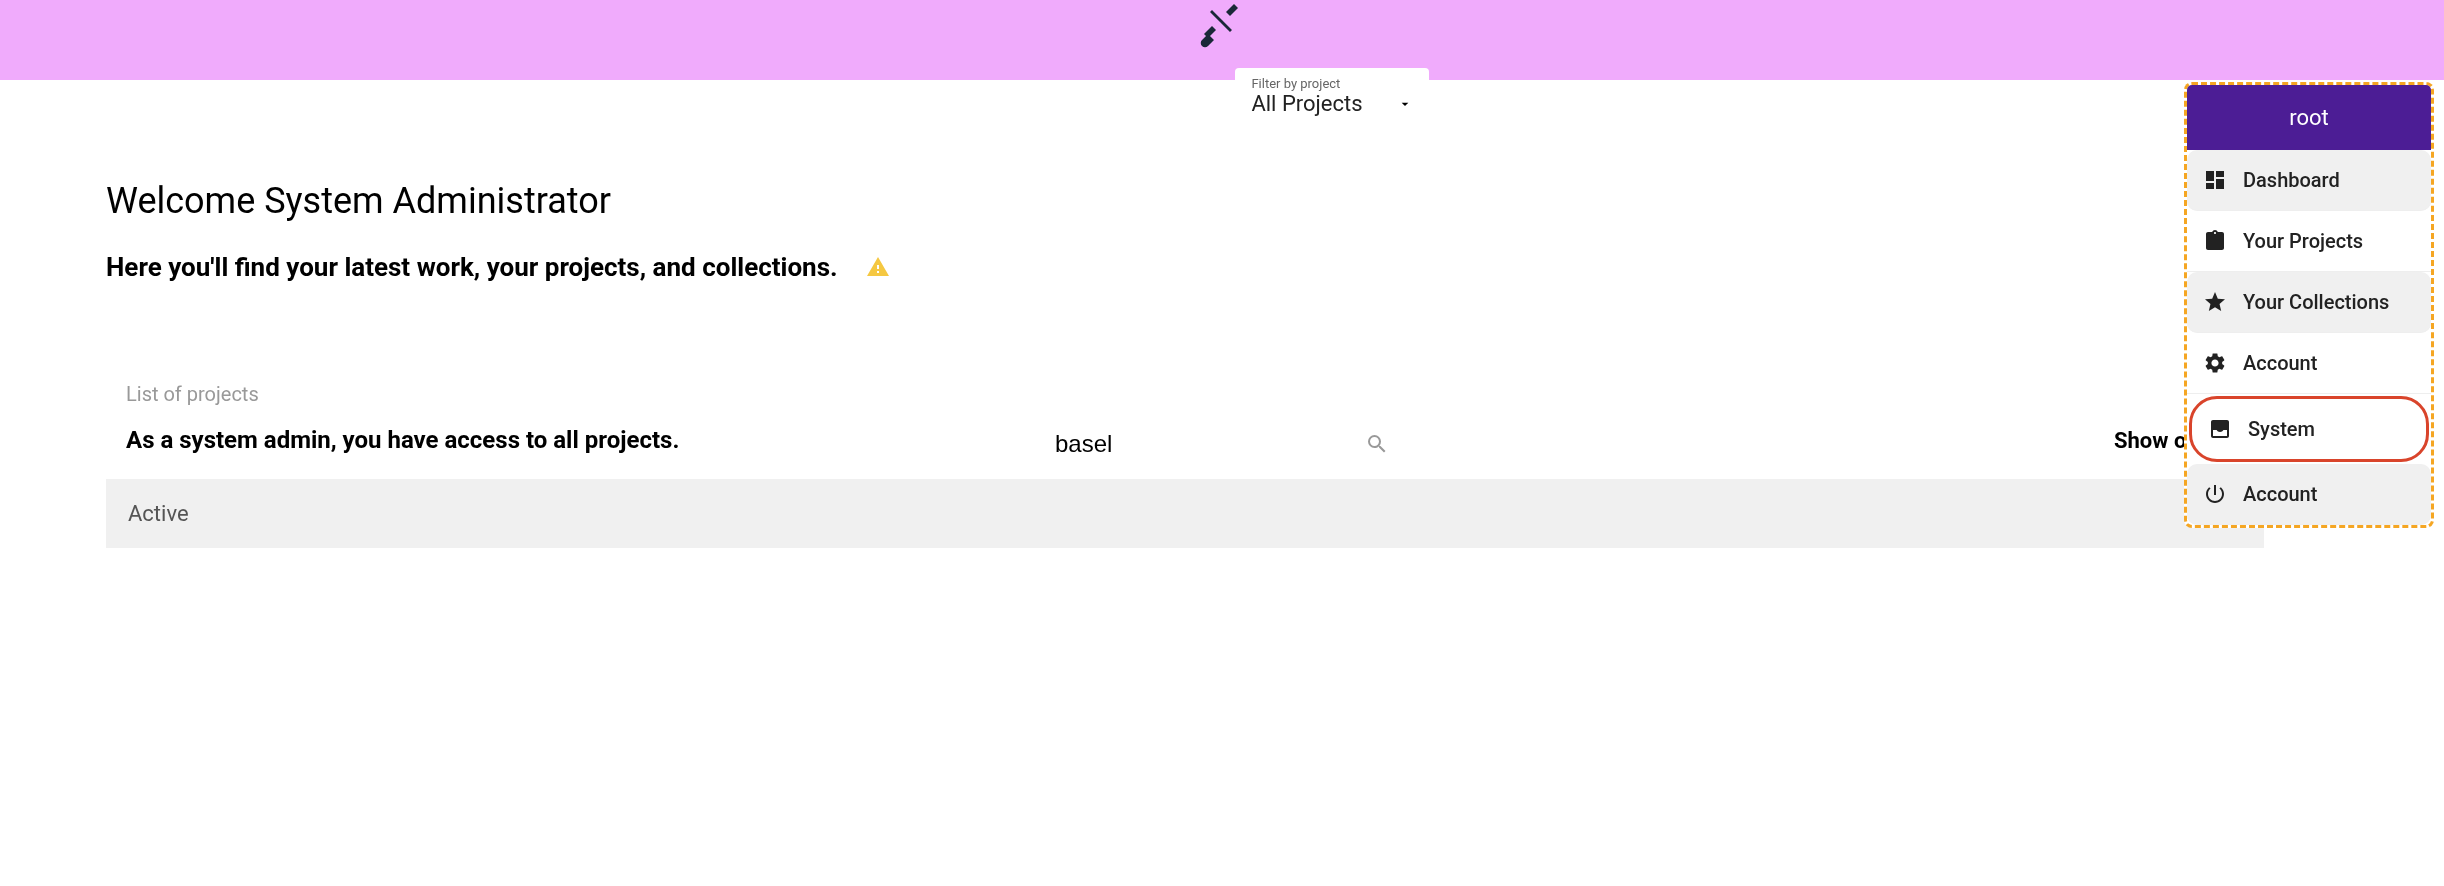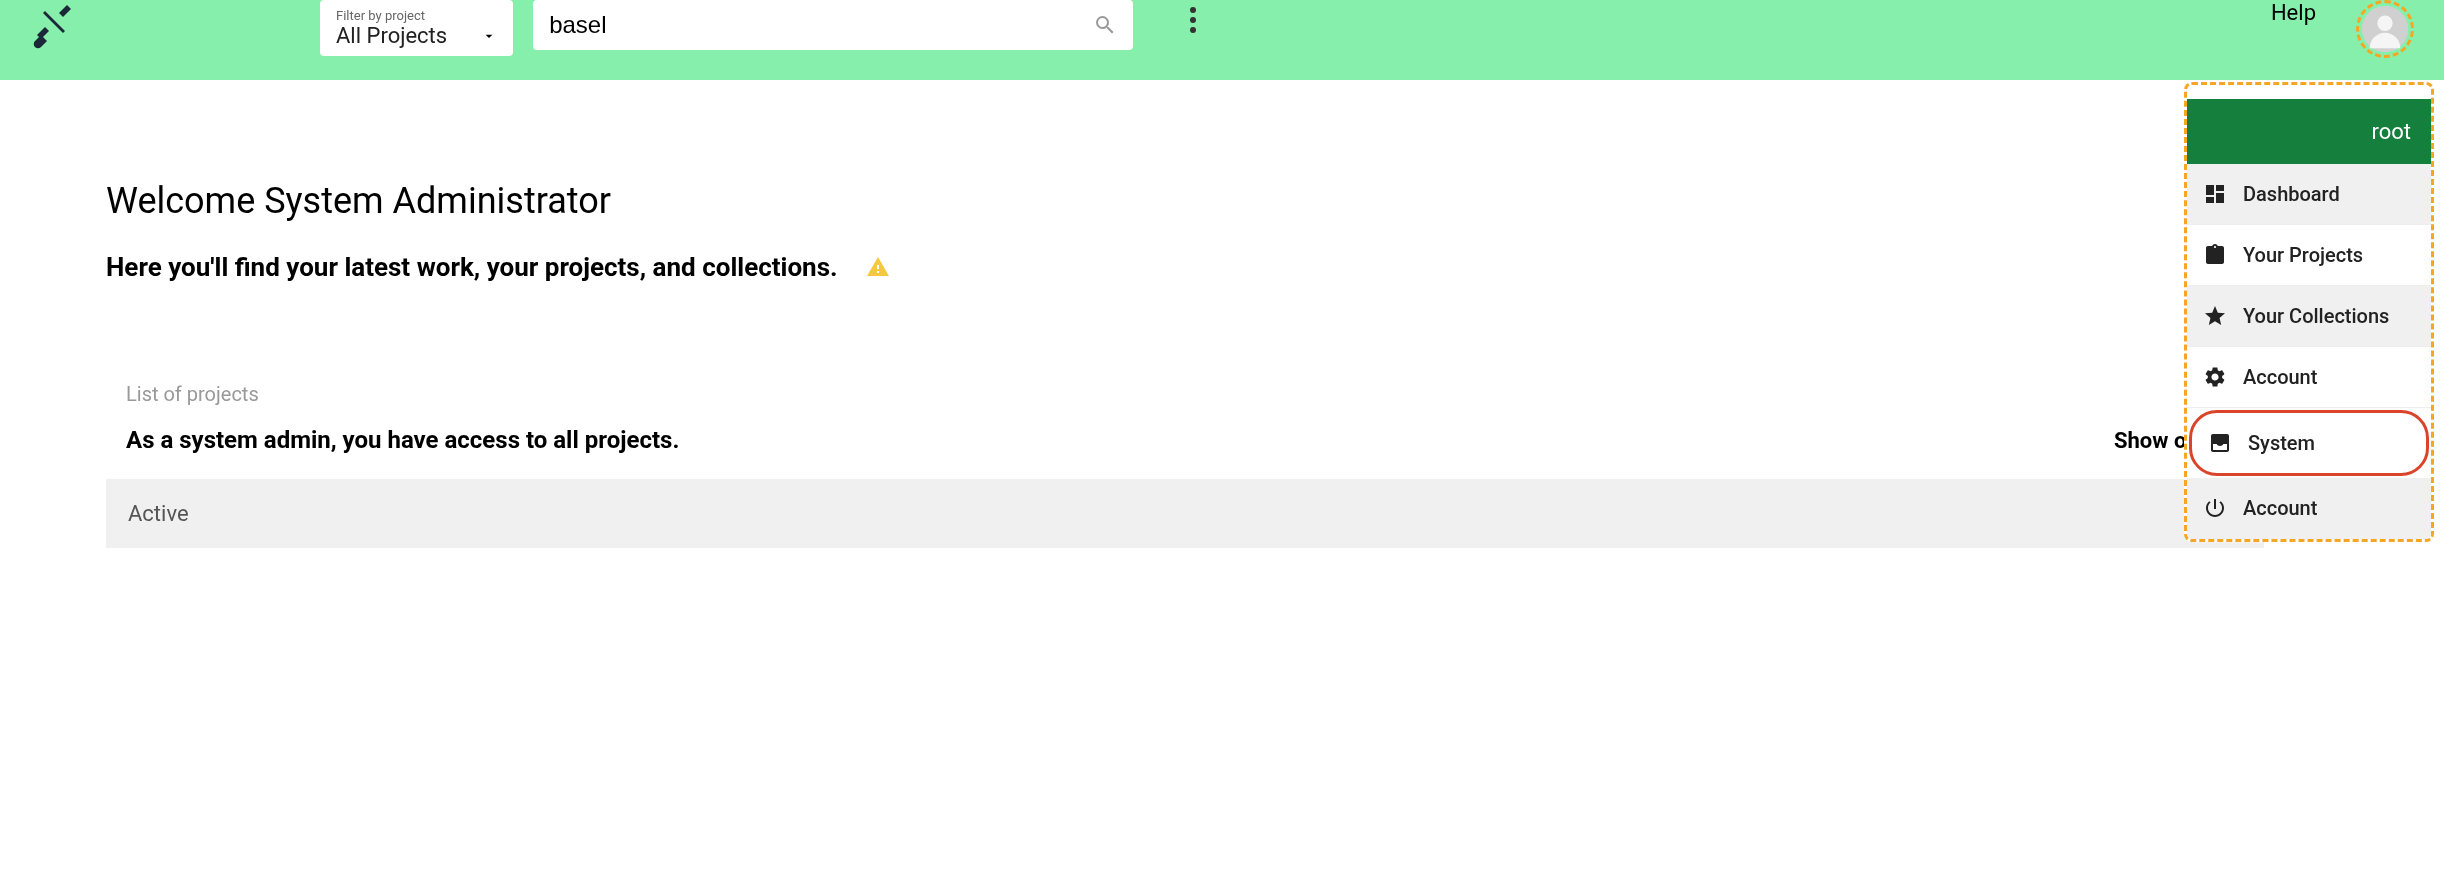--- a/index.html
+++ b/index.html
@@ -7,25 +7,26 @@
       padding: 0;
       box-sizing: border-box;
     }
     body {
       font-family: -apple-system, BlinkMacSystemFont, 'Segoe UI', Roboto, Helvetica, Arial, sans-serif;
       background: #ffffff;
       color: #000;
     }
     .header {
       display: flex;
-      align-items: flex-start;
+      align-items: center;
       height: 80px;
-      background: #86efac;
+      background: #f0abfc;
       padding: 0 30px;
       gap: 20px;
+      flex-direction: column;
     }
     .logo {
       width: 50px;
       height: 50px;
       display: flex;
       align-items: center;
       justify-content: center;
     }
     .logo svg {
       width: 48px;
@@ -195,40 +196,40 @@
       top: 82px;
       right: 10px;
       width: 250px;
       border: 3px dashed #f5a623;
       border-radius: 8px;
       background: #ffffff;
       overflow: hidden;
       z-index: 100;
     }
     .user-menu-header {
-      background: #15803d;
+      background: #4c1d95;
       color: #ffffff;
       font-size: 22px;
-      text-align: right;
+      text-align: center;
       padding: 20px;
-      margin-top: 14px;
     }
     .user-menu-item {
       display: flex;
       align-items: center;
       gap: 16px;
       padding: 18px 16px;
       font-size: 20px;
       font-weight: 500;
       color: #222;
       cursor: pointer;
       border-bottom: 1px solid #eee;
     }
     .user-menu-item.shaded {
       background: #f0f0f0;
+      border-radius: 10px;
     }
     .user-menu-item.highlighted {
       border: 3px solid #d9442b;
       border-radius: 28px;
       margin: 2px;
     }
     .menu-icon {
       width: 24px;
       height: 24px;
       fill: #222;

